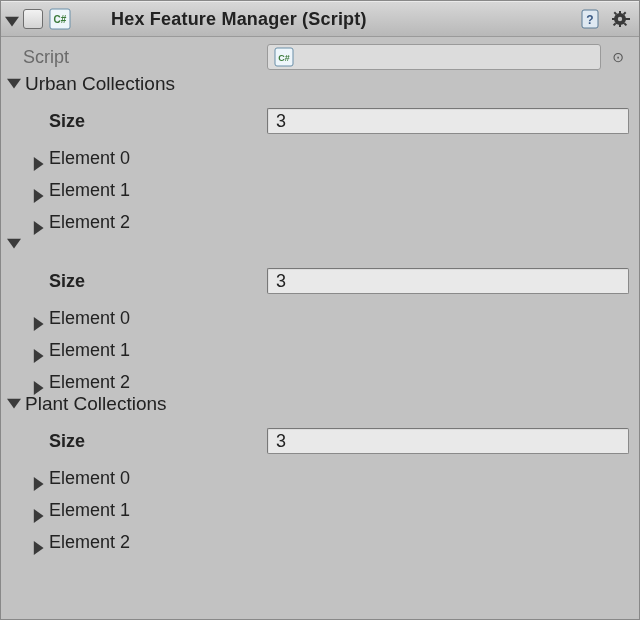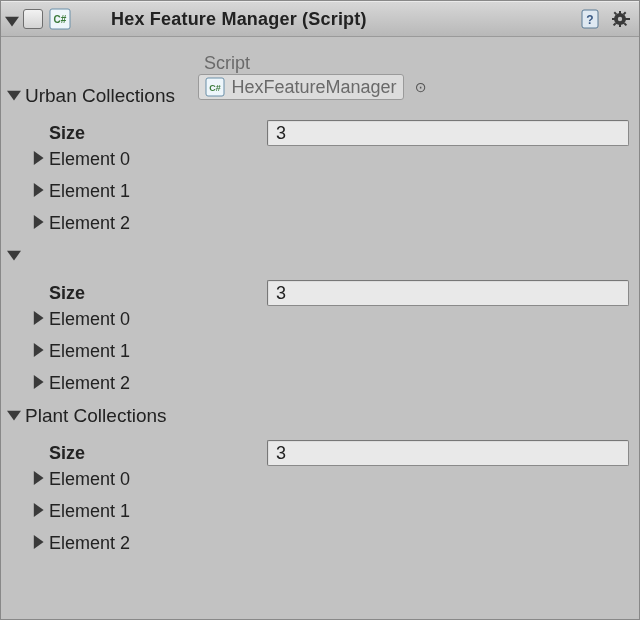--- a/index.html
+++ b/index.html
@@ -127,21 +127,21 @@
   }
 
   .section-header {
     display:flex; align-items:flex-start;
     height: 32px;
     padding-left: 6px;
     font-size: 19px;
   }
   .section-header .foldout-tri { margin-right: 4px; }
   .element-row {
-    display:flex; align-items:flex-start;
+    display:flex; align-items:flex-end;
     height: 32px;
     padding-left: 30px;
   }
   .element-row .foldout-tri { margin-right: 4px; }
 
   .c-sharp-mini {
     width: 20px; height: 20px;
   }
 </style>
 </head>
@@ -183,31 +183,30 @@
             <rect x="13" y="4" width="2" height="3" transform="rotate(45 14 5)"></rect>
             <rect x="3" y="15" width="2" height="3" transform="rotate(45 4 16)"></rect>
             <rect x="13" y="15" width="2" height="3" transform="rotate(-45 14 16)"></rect>
           </g>
           <rect x="17" y="10" width="2" height="2" fill="#3a3a3a"></rect>
         </svg>
       </span>
     </div>
   </div>
 
-  <div class="row" style="margin-top:16px;flex-direction:column;">
+  <div class="row" style="margin-top:4px;">
     <div class="label-col dimmed">Script</div>
     <div class="field-col">
       <div class="object-field">
         <span class="c-sharp-mini">
           <svg viewBox="0 0 20 20">
             <rect x="1" y="1" width="18" height="18" rx="2" fill="#eef6fb" stroke="#6a8fa8"></rect>
             <text x="10" y="14" text-anchor="middle" font-size="9" fill="#3a7a3a" font-weight="bold">C#</text>
           </svg>
         </span>
-        <span>HexFeatureManager</span>
       </div>
       <span class="object-picker">⊙</span>
     </div>
   </div>
 
   <div id="collections">
       <div class="section-header">
     <span class="foldout-tri down">
       <svg viewBox="0 0 10 10" width="14" height="14">
             <polygon points="0,2 10,2 5,9" fill="#3a3a3a"></polygon>

